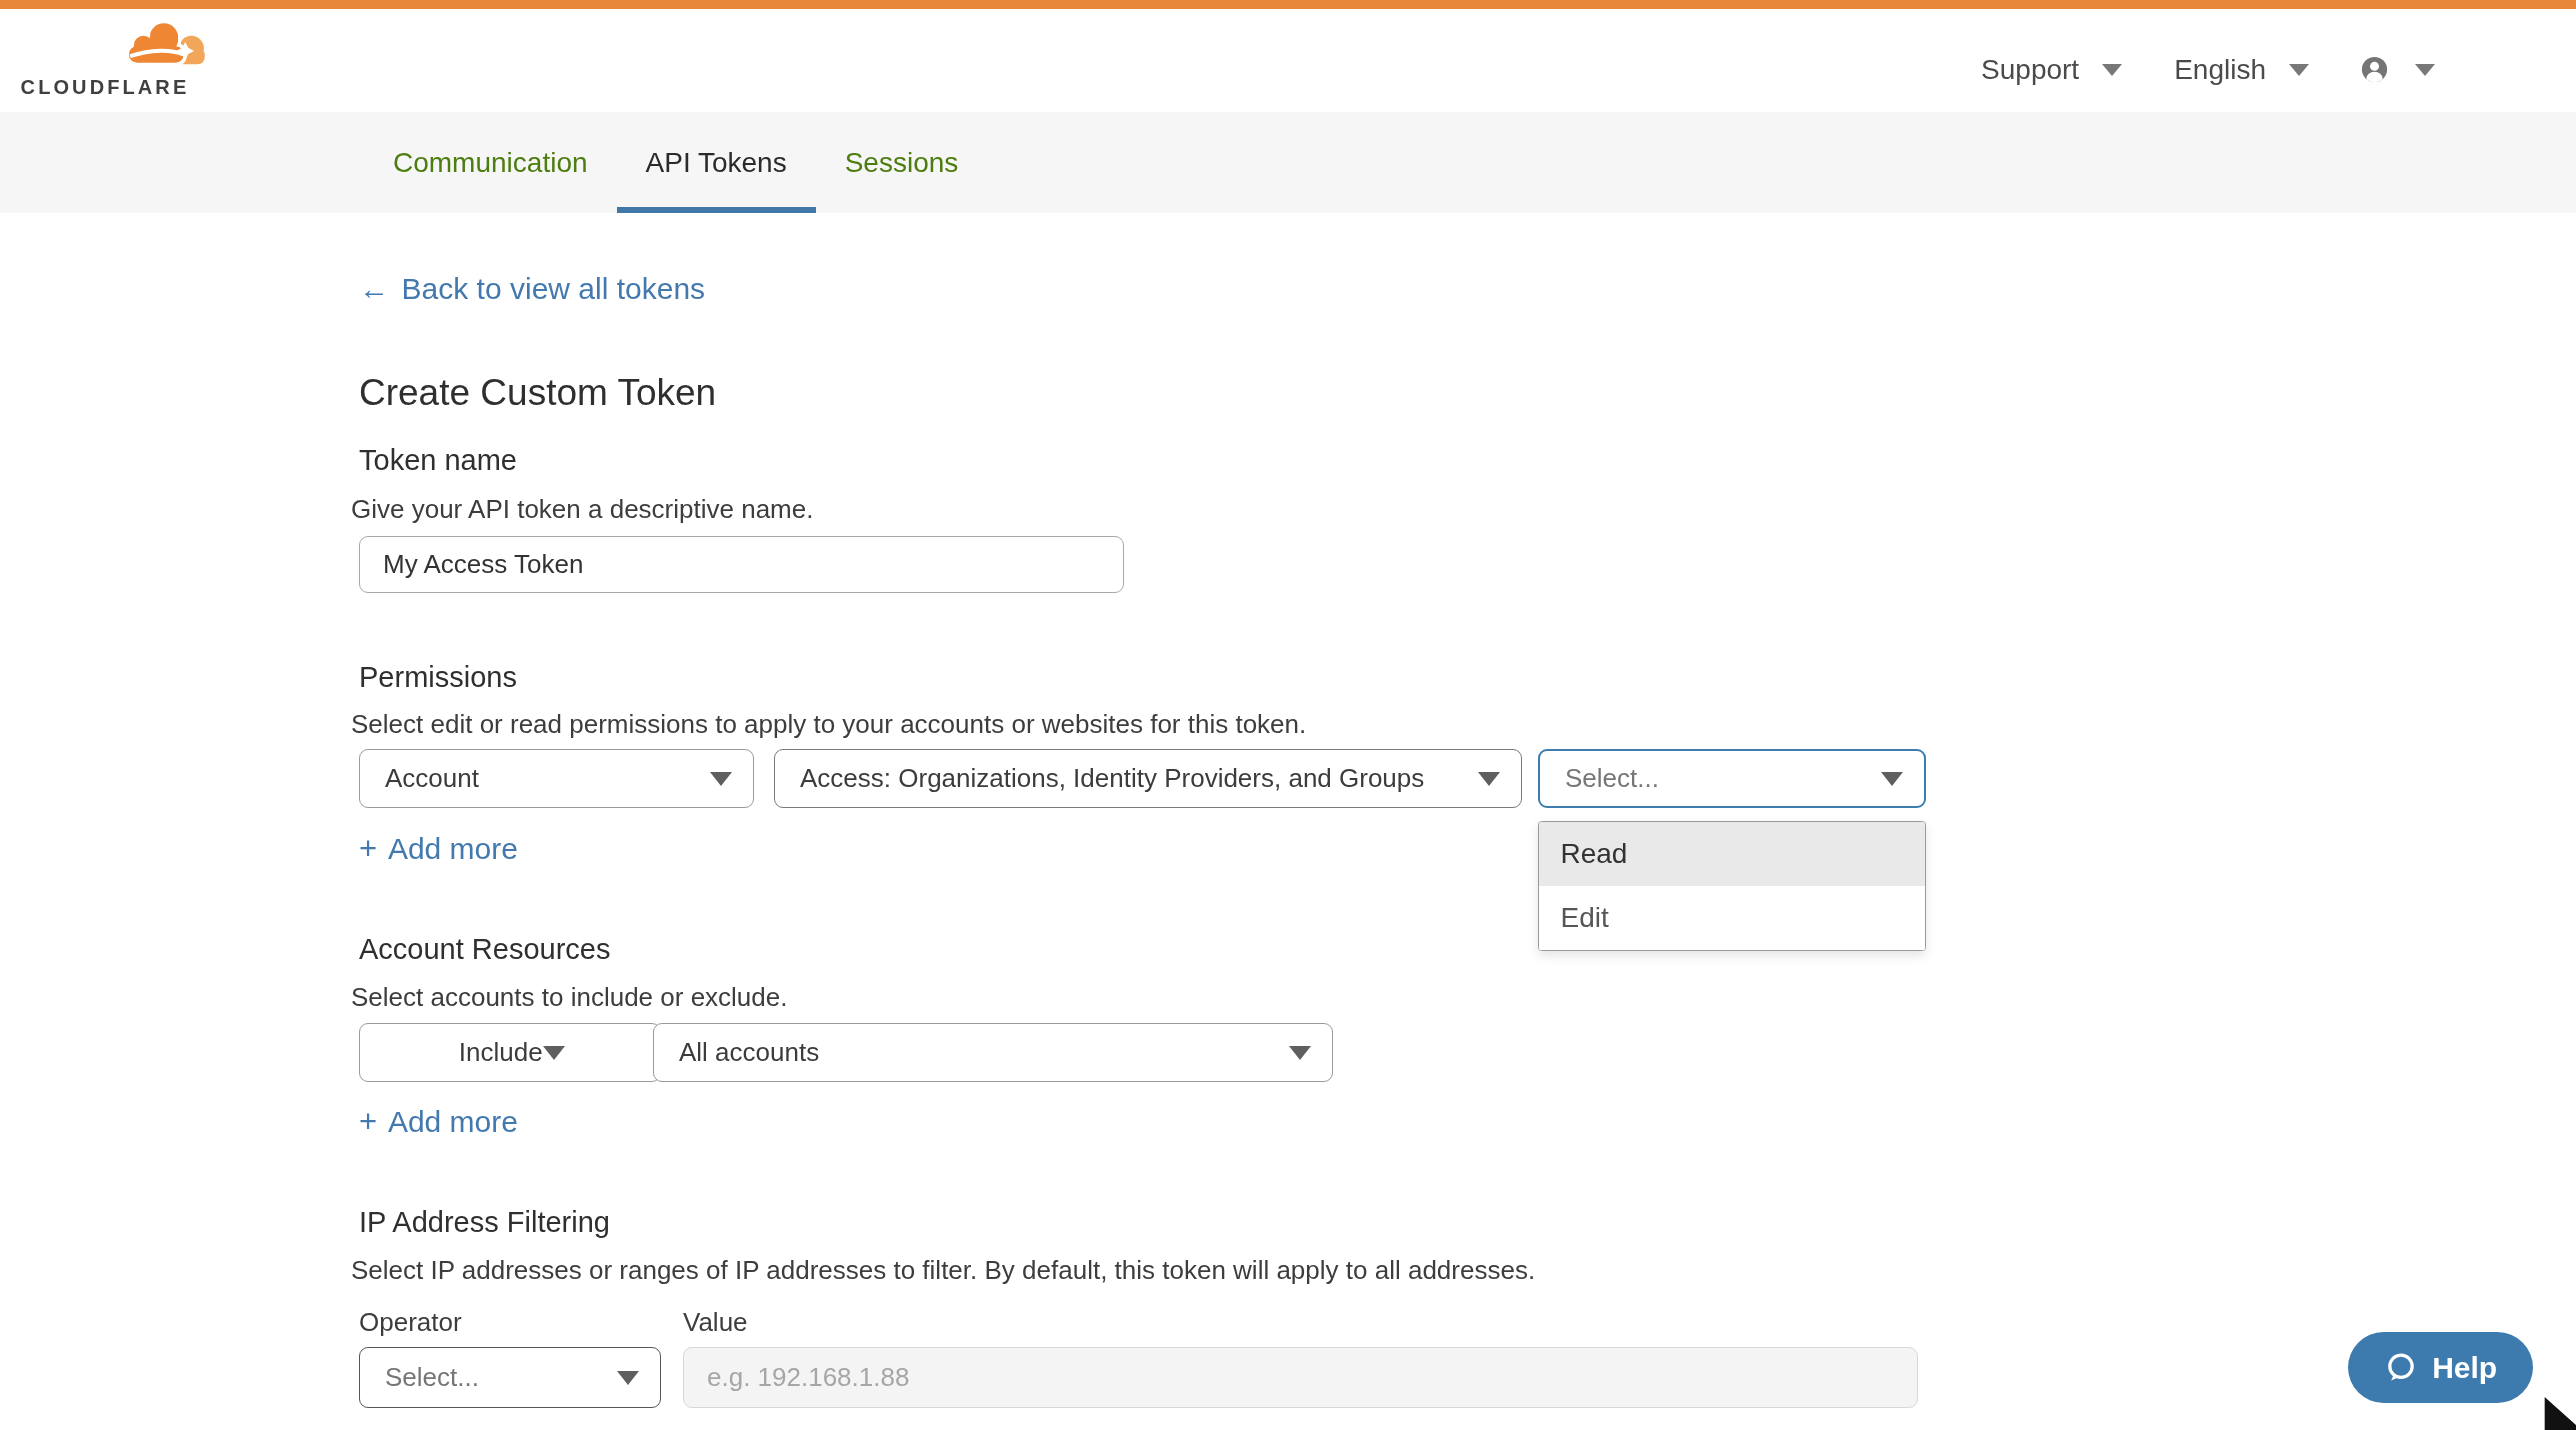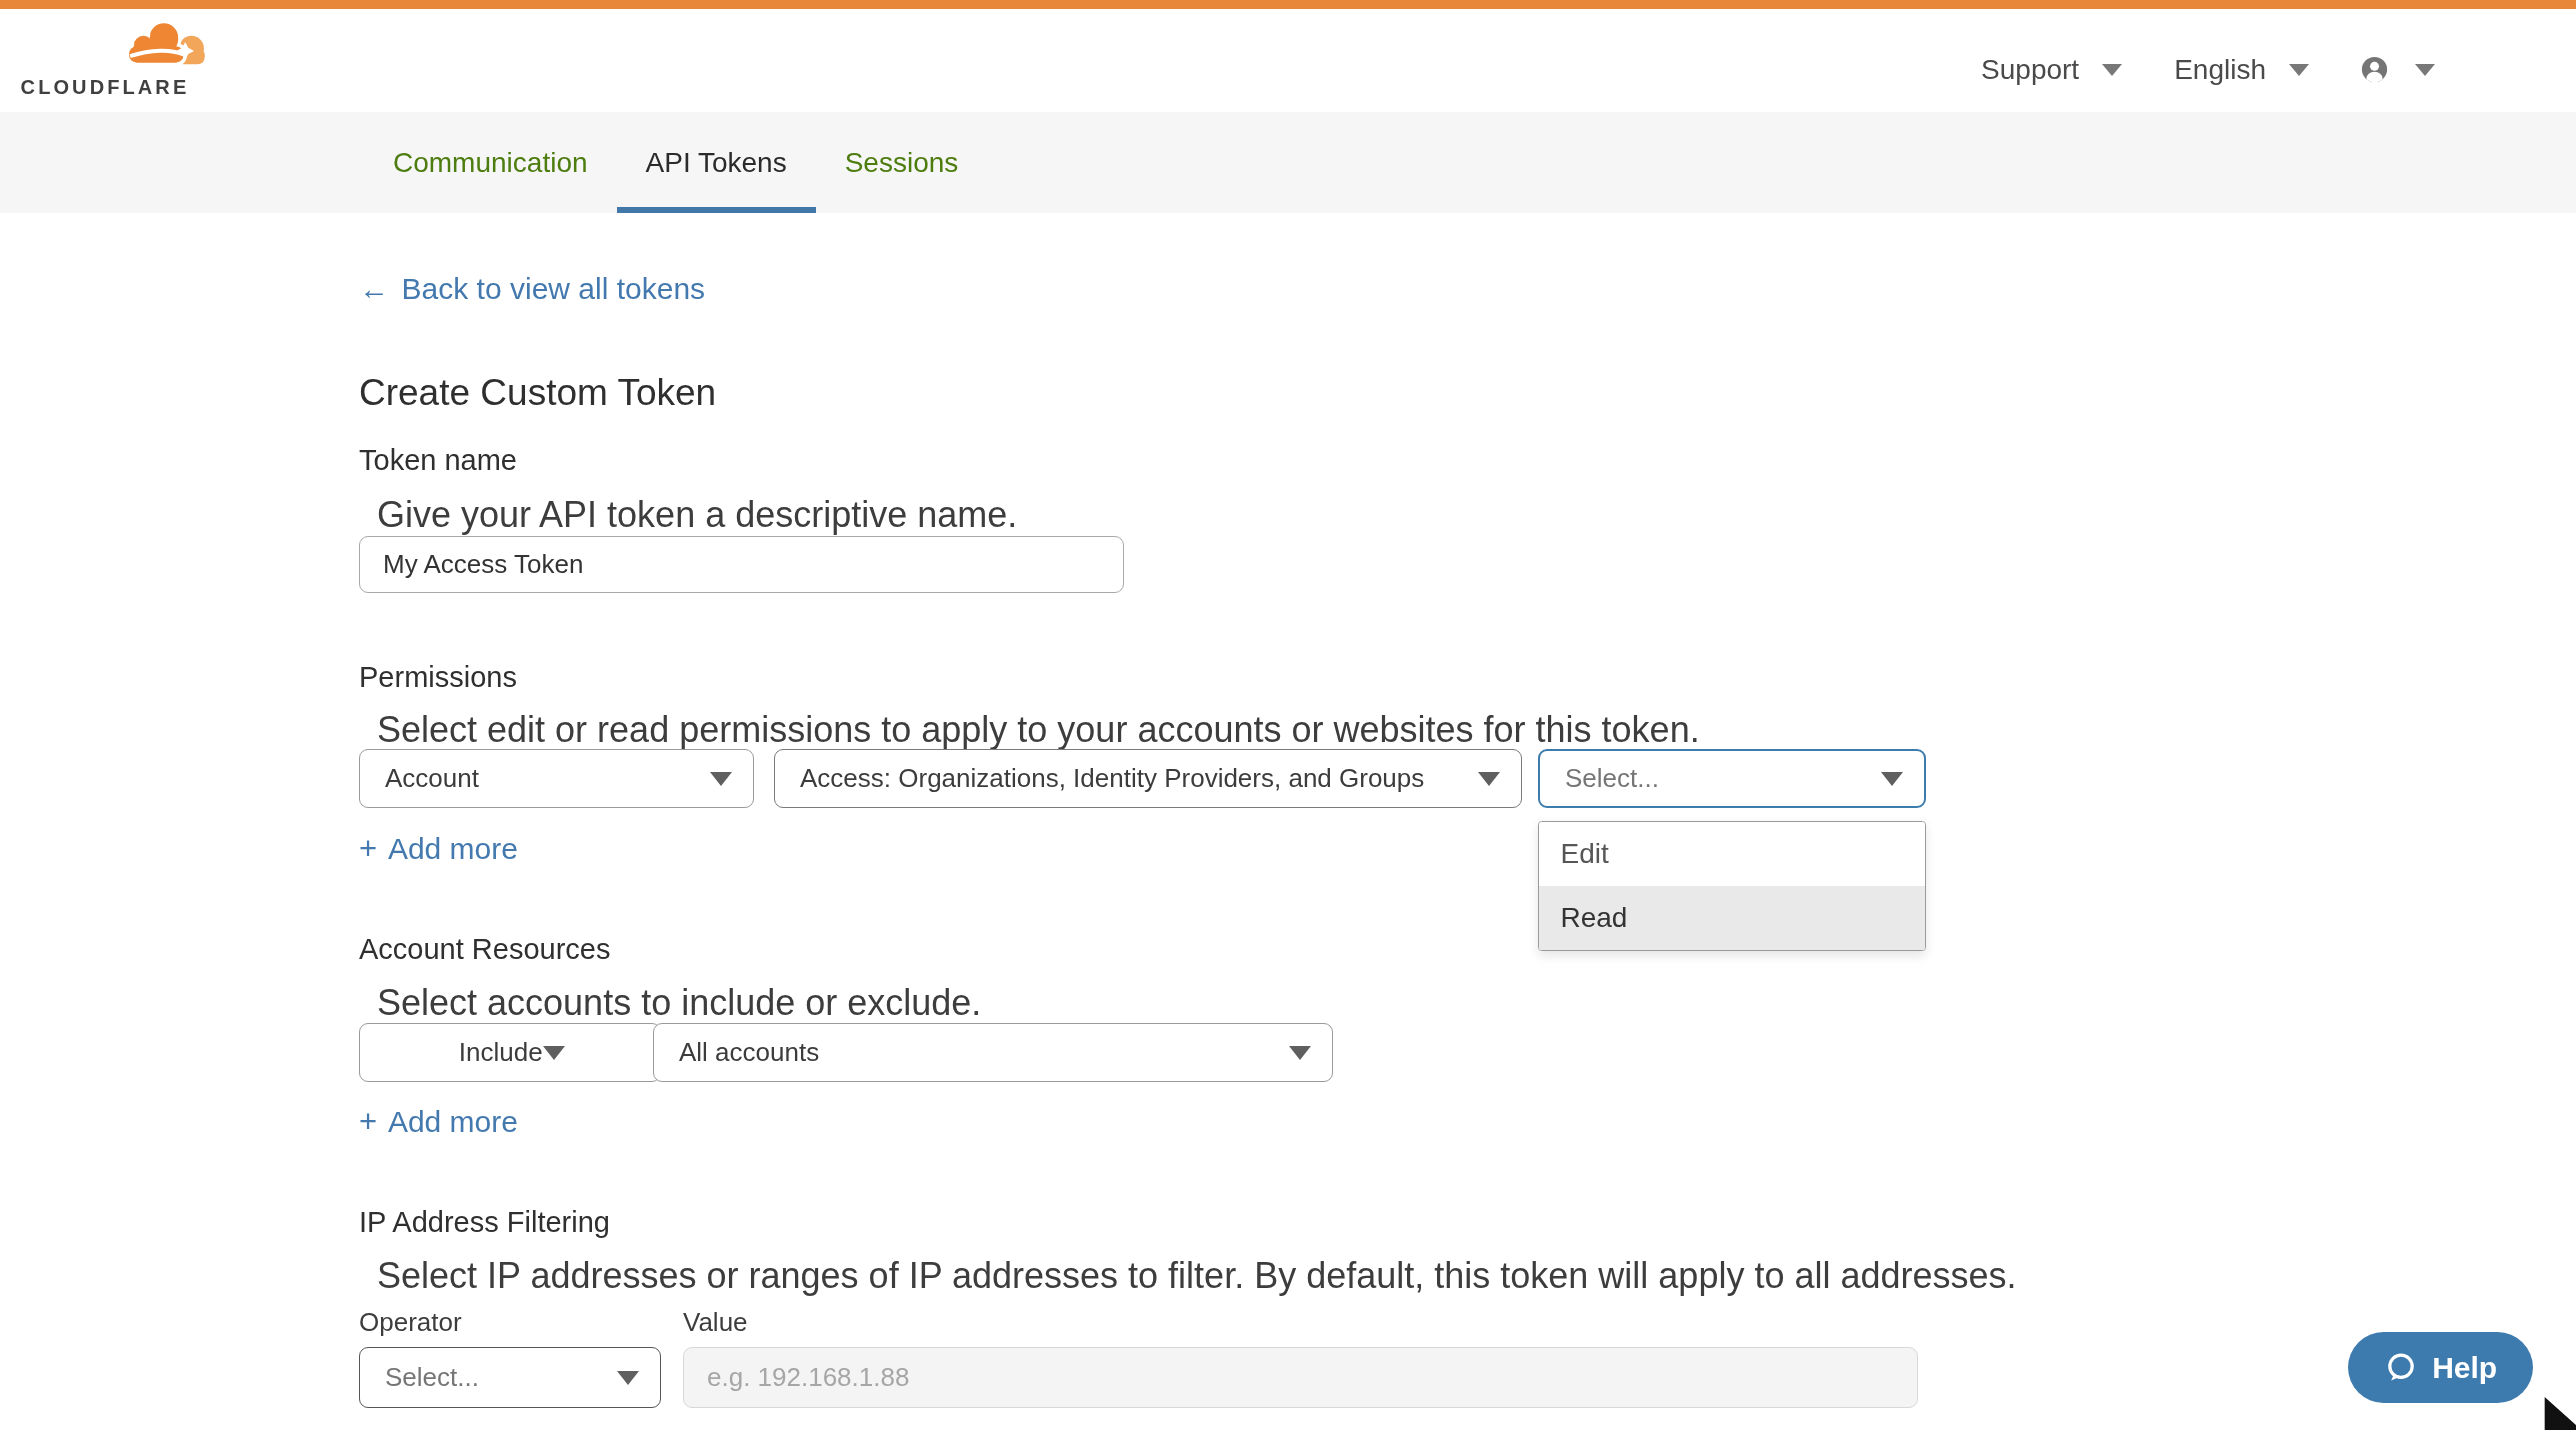--- a/index.html
+++ b/index.html
@@ -30,21 +30,21 @@
   .tab.active { color:#2b2b2b; }
   .tab.active::after { content:""; position:absolute; left:0; bottom:0; width:100%; height:6.3px;
     background:#4278a9; }
 
   
   .back-link { position:absolute; left:359px; top:272px; font-size:30px; color:#4379ae;
     display:flex; gap:12.6px; align-items:center; cursor:pointer; }
   .page-title { position:absolute; left:359px; top:372px; font-size:37px; font-weight:400; color:#2f2f2f; }
 
   .section-heading { position:absolute; left:359px; font-size:29px; color:#2f2f2f; }
-  .section-desc { position:absolute; left:377px; font-size:36px; color:#3d3d3d; }
+  .section-desc { position:absolute; left:351px; font-size:26px; color:#3d3d3d; }
   .field-label { position:absolute; font-size:26px; color:#3d3d3d; }
 
   .text-input { position:absolute; height:57px; border:1.8px solid #a9a9a9; border-radius:9px;
     background:#fff; font-size:26px; color:#333; padding:0 23px;
     font-family:"Liberation Sans", sans-serif; }
   .text-input[disabled] { background:#f4f4f4; border-color:#d8d8d8; }
   .text-input::placeholder { color:#a6a6a6; }
 
   .select { position:absolute; height:59px; border:1.8px solid #9a9a9a; border-radius:9px;
     background:#fff; display:flex; align-items:center; justify-content:space-between;
@@ -164,22 +164,22 @@
 <div class="select mid" style="left:774px; top:749px; width:748px;">
   <span>Access: Organizations, Identity Providers, and Groups</span>
   <span class="sel-caret"></span>
 </div>
 <div class="select focused" style="left:1538px; top:749px; width:388px;">
   <span class="placeholder">Select...</span>
   <span class="sel-caret"></span>
 </div>
 
 <div class="dropdown-menu">
+  <div class="menu-option highlighted">Read</div>
   <div class="menu-option">Edit</div>
-  <div class="menu-option highlighted">Read</div>
 </div>
 
 <div class="add-more" style="top:831px;">
   <span class="plus">+</span>
   <span>Add more</span>
 </div>
 
 <div class="section-heading" style="top:933px;">Account Resources</div>
 <div class="section-desc" style="top:982px;">Select accounts to include or exclude.</div>
 

